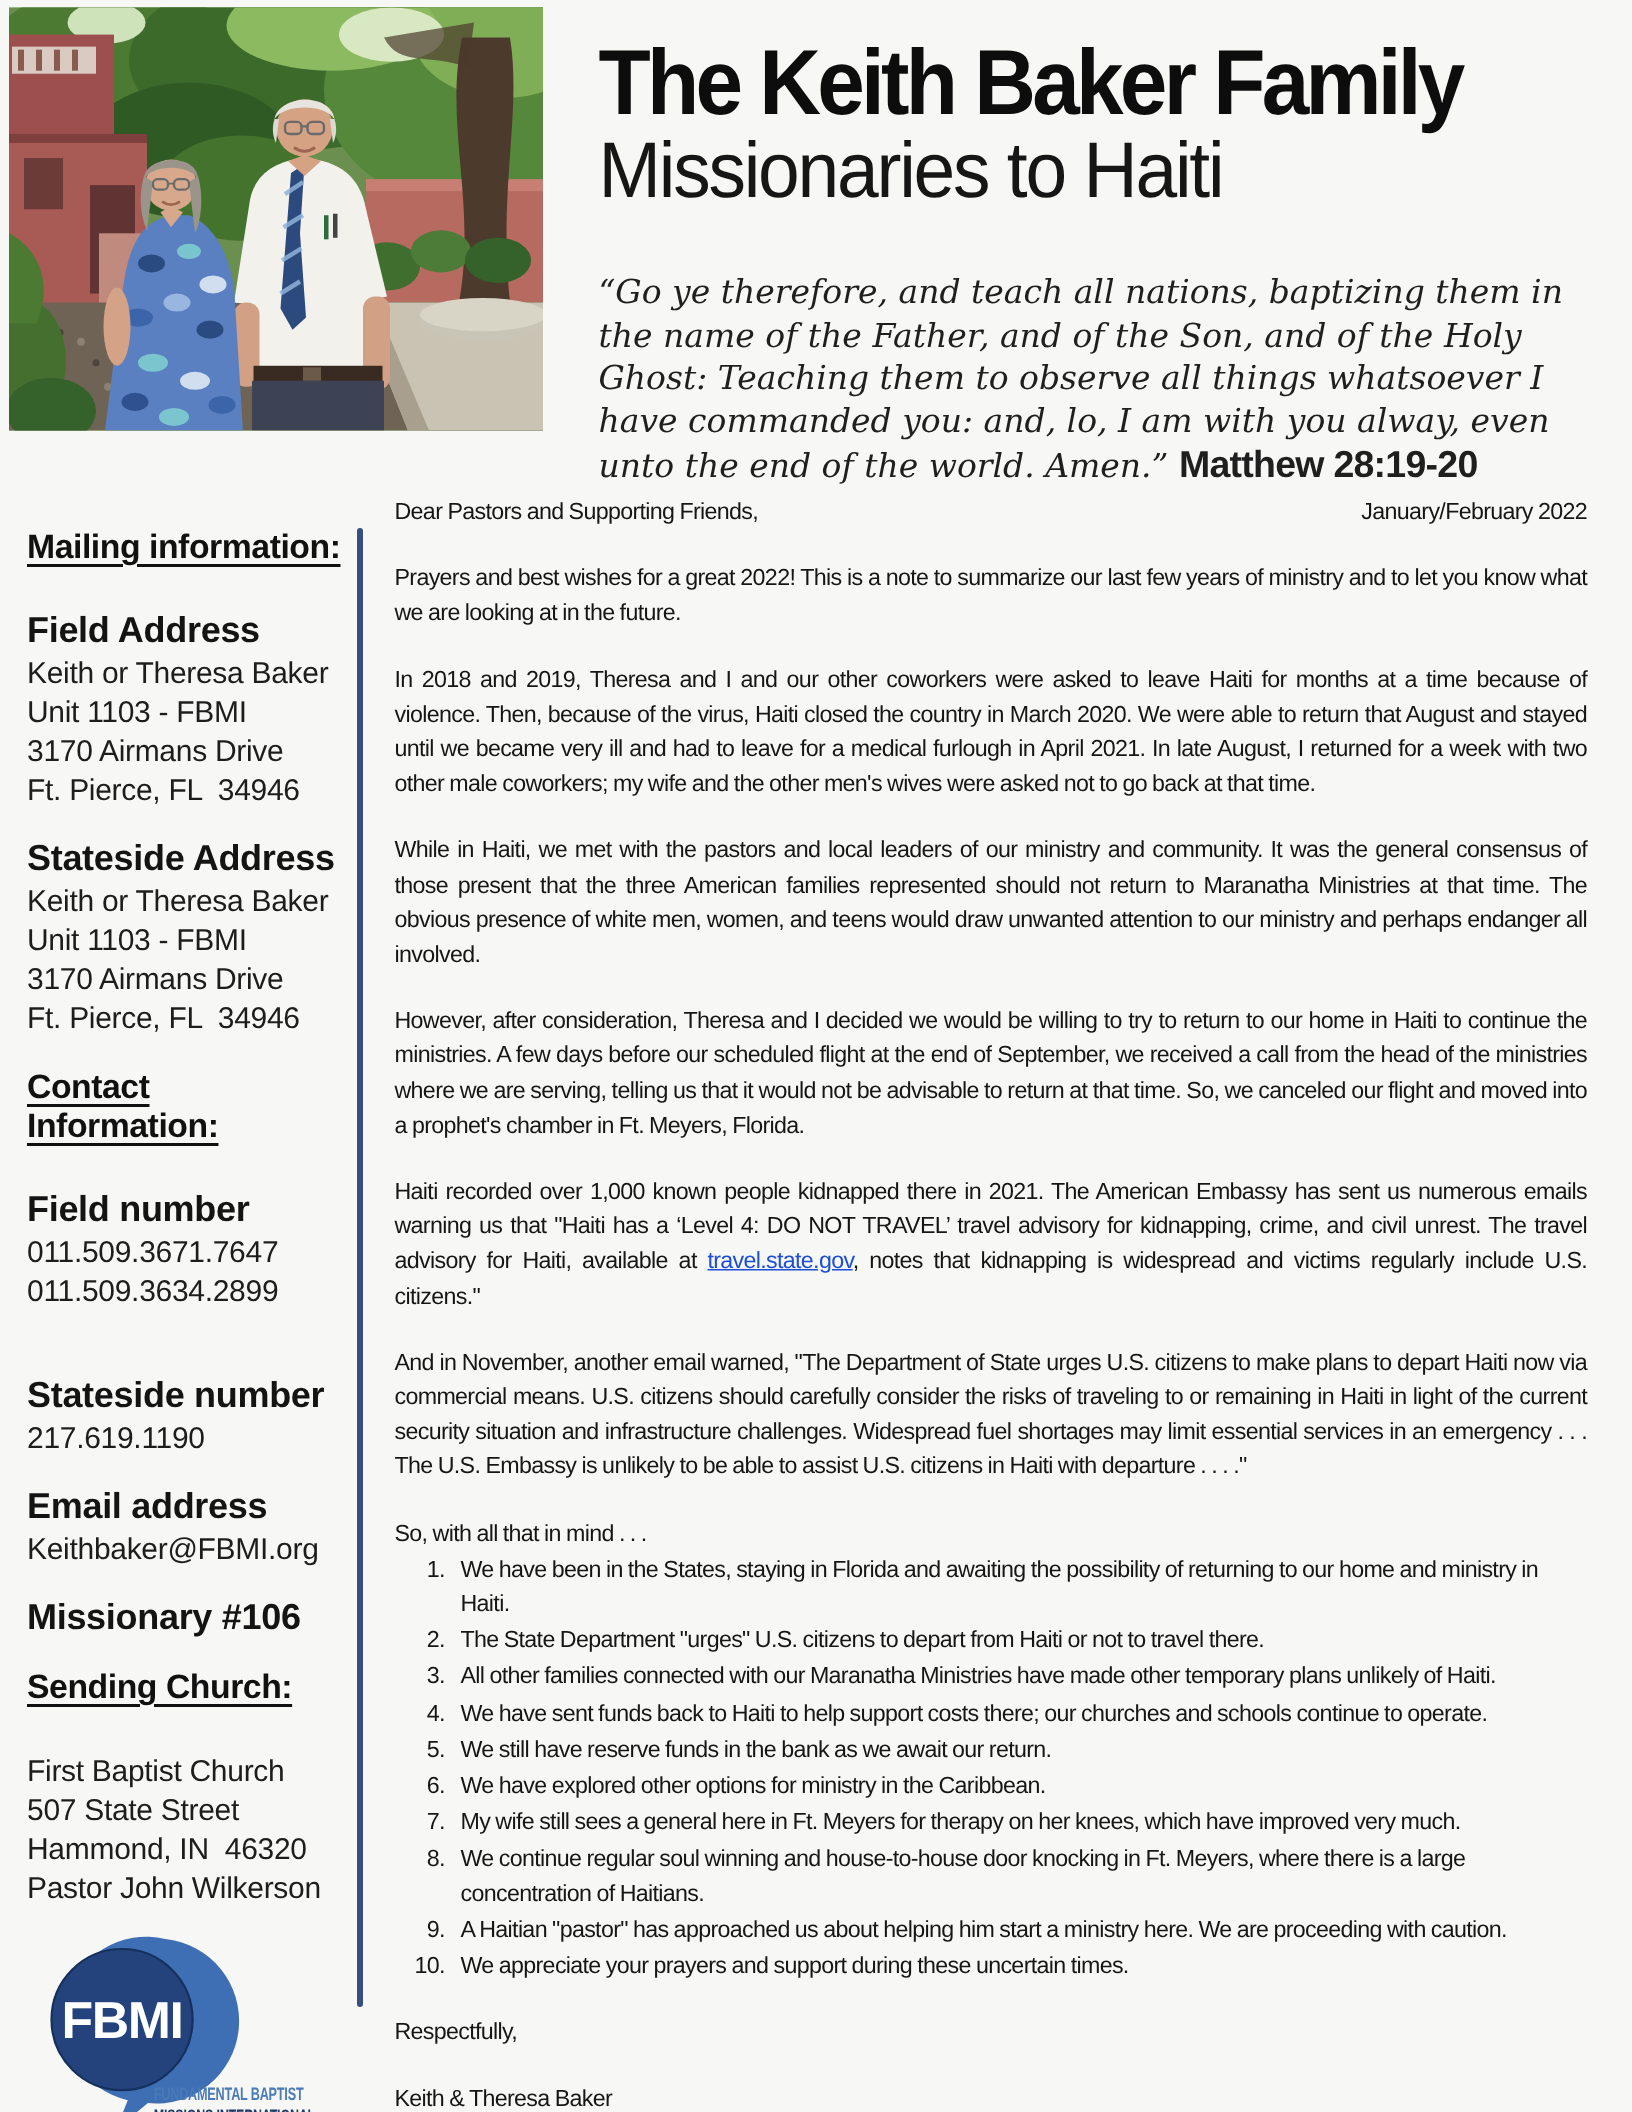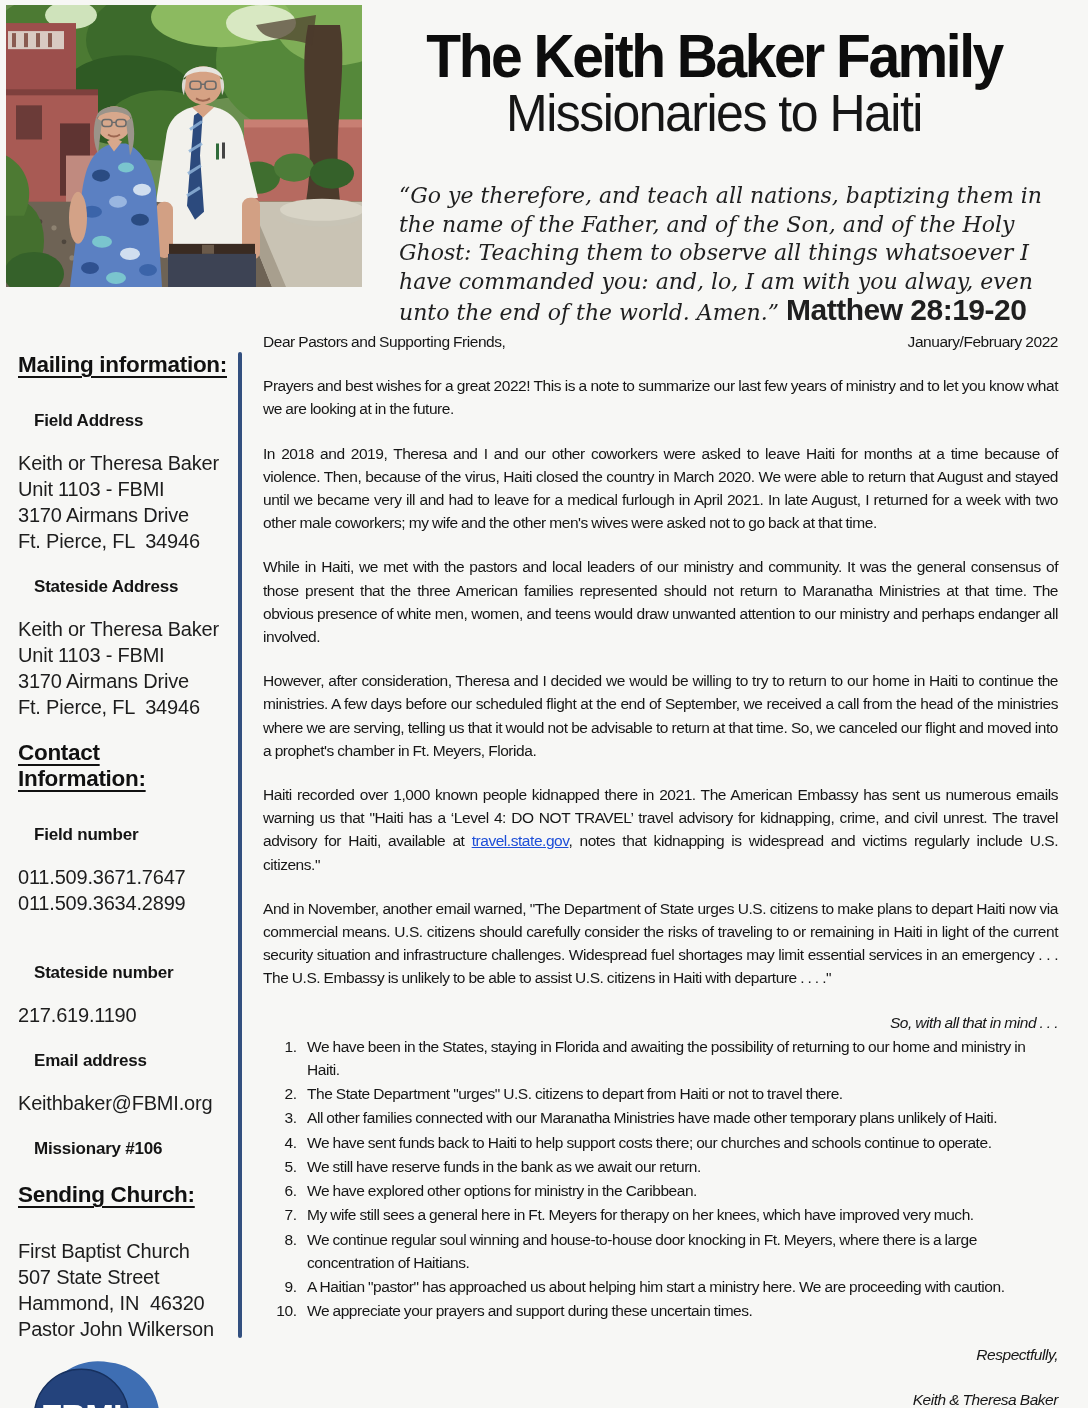--- a/index.html
+++ b/index.html
@@ -13,74 +13,74 @@
     color:#1b1b1b;
     overflow:hidden;
   }
   
   .photo{
     position:absolute;left:6px;top:5px;width:356px;height:282px;
     background:#6a8f4f;
   }
   .photo svg{display:block;width:100%;height:100%;}
   .header-block{
-    position:absolute;left:376px;top:24px;width:676px;text-align:center;
+    position:absolute;left:399px;top:24px;width:676px;text-align:left;
   }
   .title{
     margin:0;font-size:57px;font-weight:800;letter-spacing:-2.5px;
     color:#0d0d0d;line-height:1.05;
     transform:scaleY(1.08);transform-origin:top center;
   }
   .subtitle{
     margin:2px 0 0 0;font-size:50px;font-weight:400;letter-spacing:-1.5px;
     color:#161616;line-height:1.05;
     transform:scaleY(1.05);transform-origin:top center;
   }
   .verse{
     position:absolute;left:399px;top:182px;width:682px;
     font-family:"DejaVu Serif","Liberation Serif",serif;
     font-style:italic;font-size:22px;line-height:28.5px;color:#1f1f1f;
     text-align:left;
   }
   .verse .ref{
     font-family:"Liberation Sans",sans-serif;font-style:normal;font-weight:800;
-    font-size:30px;letter-spacing:-0.5px;
+    font-size:25px;letter-spacing:-0.5px;
   }
   
   .divider{
     position:absolute;left:238px;top:352px;width:4px;height:986px;
     background:#33507f;border-radius:2px;
   }
   
   .sidebar{
     position:absolute;left:18px;top:352px;width:214px;
     font-size:20px;line-height:26px;letter-spacing:-0.2px;color:#1d1d1d;
   }
   .side-heading{
     margin:0;font-size:22.5px;font-weight:700;letter-spacing:-0.3px;
     text-decoration:underline;text-underline-offset:4px;text-decoration-thickness:2px;
     color:#111;
   }
-  .side-label{font-weight:800;font-size:17px;margin:16px;color:#141414;}
+  .side-label{font-weight:800;font-size:24px;margin:0;color:#141414;}
   .mt-lg{margin-top:30px;}
   .mt-md{margin-top:20px;}
   .mt-sm{margin-top:2px;}
   .gap-xl{margin-top:44px;}
   .addr div{white-space:pre;}
   .fbmi-logo{margin-top:16px;width:192px;height:134px;}
   .fbmi-logo svg{display:block;width:100%;height:100%;}
   
   .main{
     position:absolute;left:263px;top:330px;width:795px;
     font-size:15.5px;line-height:23.2px;
     letter-spacing:-0.45px;word-spacing:-0.4px;color:#161616;
   }
   .letter-head{display:flex;justify-content:space-between;align-items:baseline;}
   .main p{margin:21px 0 0 0;text-align:justify;}
-  .main p.no-justify{text-align:right;font-style:italic;}
+  .main p.no-justify{text-align:left;}
   .main a{color:#1d4ed8;text-decoration:underline;}
   .list-intro{margin:21px 0 0 0;}
   ol{margin:1px 0 12px 0;padding-left:37px;}
   ol li{margin:0 0 1px 0;padding-left:7px;text-align:left;}
   .closing{margin-top:27px;}
   .signature{margin-top:25px;}
 </style>
 </head>
 <body>
 

